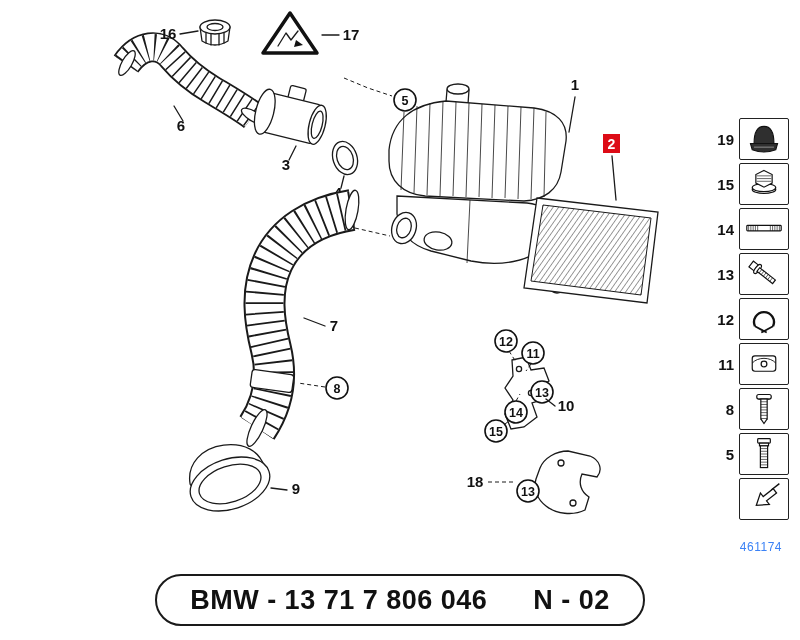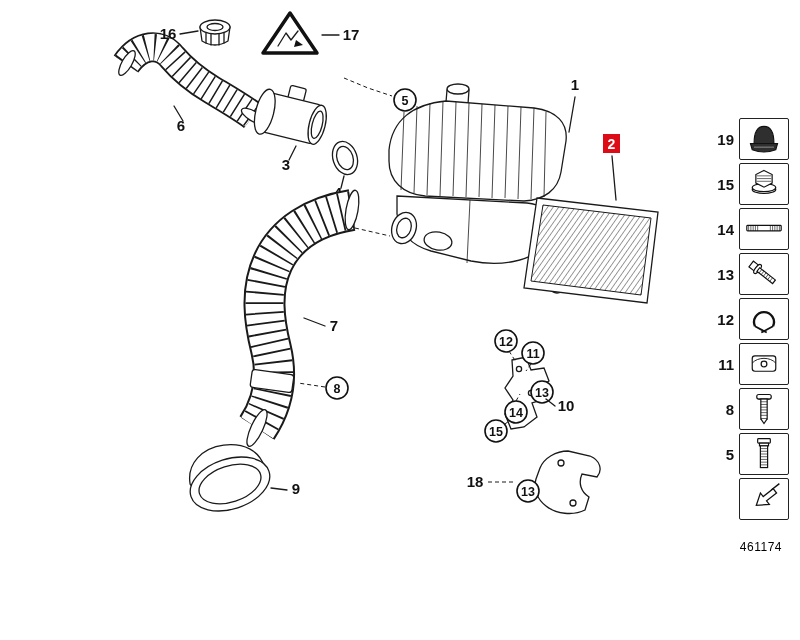--- a/index.html
+++ b/index.html
@@ -21,21 +21,21 @@
   .sidebar{position:absolute;left:712px;top:118px;width:84px;}
   .srow{display:flex;align-items:center;gap:5px;margin-bottom:3px;height:42px;}
   .snum{width:22px;text-align:right;font-weight:700;font-size:15px;}
   .sbox{width:50px;height:42px;border:1.5px solid #222;border-radius:2px;background:#fff;
         display:flex;align-items:center;justify-content:center;box-sizing:border-box;}
   .sbox svg{width:46px;height:38px;}
   .sico{fill:#fff;stroke:#111;stroke-width:1.3;}
   .sthin{fill:none;stroke:#111;stroke-width:0.7;}
   
   .watermark{position:absolute;left:702px;top:540px;width:80px;text-align:right;
-             font-size:12px;color:#000000;letter-spacing:.5px;}
+             font-size:12px;color:#3b82f6;letter-spacing:.5px;}
   .footer-pill{position:absolute;left:155px;top:574px;width:490px;height:52px;
                border:2.5px solid #1a1a1a;border-radius:28px;background:#fff;
                display:flex;align-items:center;justify-content:center;gap:46px;
                font-size:27px;font-weight:700;letter-spacing:.5px;box-sizing:border-box;}
 </style>
 </head>
 <body>
 
 <div class="stage">
 
@@ -300,14 +300,18 @@
             <path d="M0,-3 L14,-3 L14,-8 L26,0 L14,8 L14,3 L0,3 Z" fill="#fff" stroke="#111" stroke-width="1.4"></path>
           </g>
         </svg>
       </span>
     </div>
 
   </div>
 
   <div class="watermark">461174</div>
 
+  <div class="footer-pill">
+    <span>BMW - 13 71 7 806 046</span>
+    <span>N - 02</span>
+  </div>
 
 </div>
 
 </body></html>

